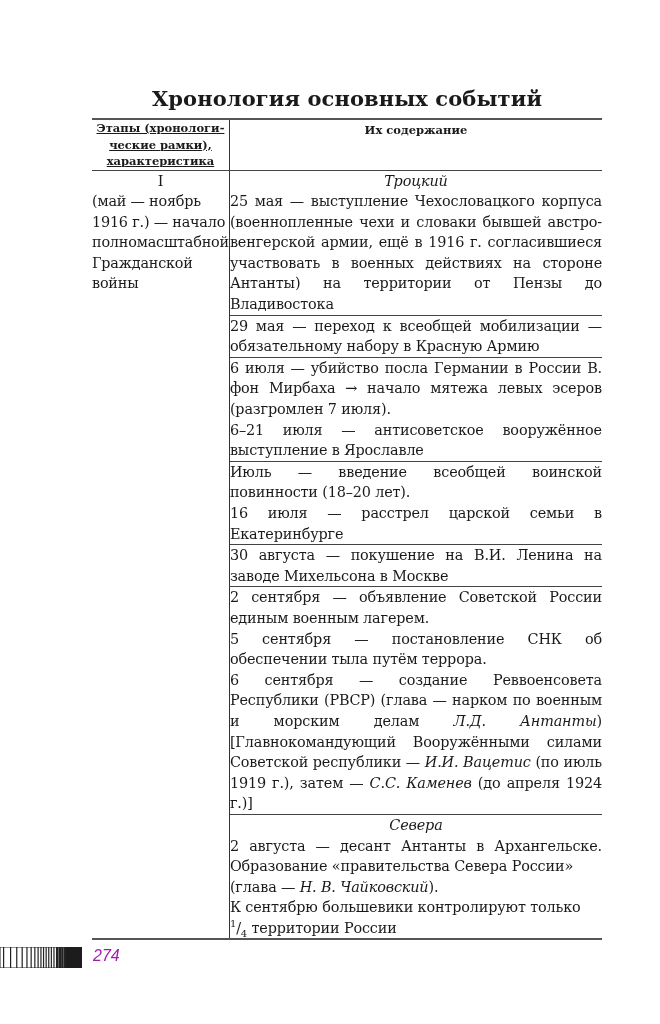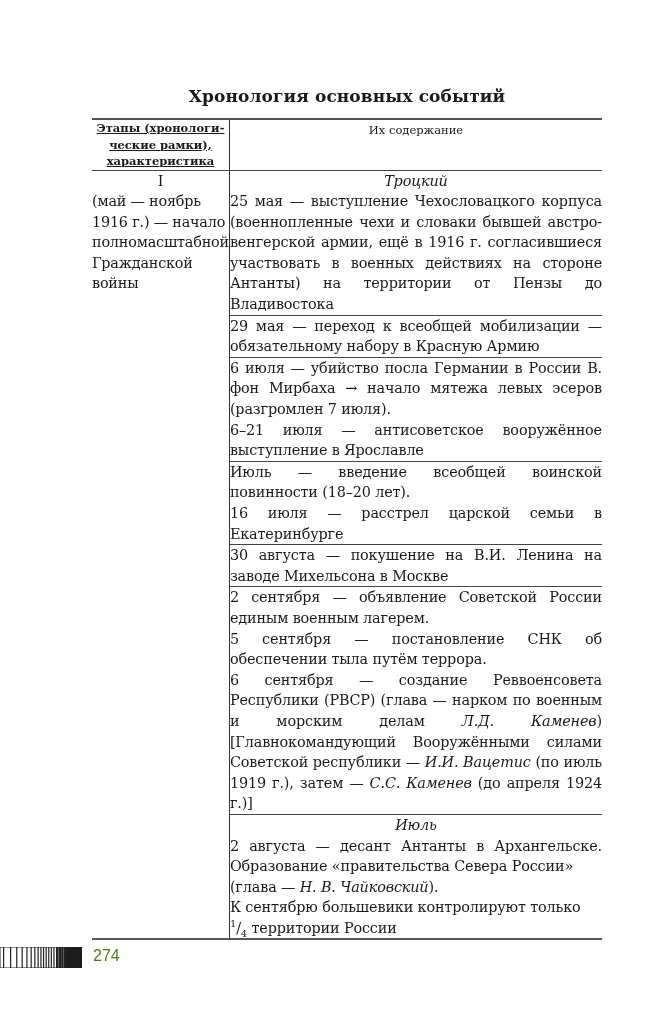--- a/index.html
+++ b/index.html
@@ -1,41 +1,41 @@
 <!DOCTYPE html>
 <html><head>
 <meta charset="utf-8">
 <style>
   html, body { margin: 0; padding: 0; background: #ffffff; }
   body { width: 660px; height: 1024px; position: relative; overflow: hidden;
          font-family: "DejaVu Serif", "Liberation Serif", serif; color: #1a1a1a; }
   .title { position: absolute; top: 86px; left: 92px; width: 510px; text-align: center;
-           font-weight: bold; font-size: 17px; letter-spacing: 0.1px; }
+           font-weight: bold; font-size: 21px; letter-spacing: 0.1px; }
   table.chrono { position: absolute; top: 118px; left: 92px; width: 510px;
                  border-collapse: collapse; font-size: 14.4px; line-height: 20.6px; }
   table.chrono td, table.chrono th { padding: 0; vertical-align: top; }
   .top-rule { border-top: 2px solid #555; }
   .bottom-rule { border-bottom: 2px solid #555; }
   th.h-left { width: 131px; border-right: 1.5px solid #333; font-size: 11.5px; line-height: 16.5px;
               font-weight: bold; text-align: center; padding: 8px 2px 9px 2px; vertical-align: middle;
               border-bottom: 1.5px solid #444; text-decoration: underline; }
-  th.h-right { font-size: 11.5px; font-weight: normal; text-align: center; vertical-align: middle;
+  th.h-right { font-size: 11.5px; font-weight: bold; text-align: center; vertical-align: middle;
                border-bottom: 1.5px solid #444; }
   td.stage { border-right: 1.5px solid #333; text-align: left; padding: 5px 4px 0 0;
              letter-spacing: -0.2px; }
   .stage-num { display: block; text-align: center; }
   td.cell { padding: 3px 0 4px 6px; text-align: justify; letter-spacing: -0.15px; }
   td.cell.sep { border-top: 1.5px solid #444; }
   .region { display: block; text-align: center; font-style: italic; }
   .line { display: block; }
   i { font-style: italic; }
   .frac sup, .frac sub { font-size: 10px; line-height: 0; }
   .pagebar { position: absolute; left: 0; top: 947px; width: 82px; height: 21px; }
   .pagenum { position: absolute; left: 93px; top: 947px; font-family: "Liberation Sans", sans-serif;
-             font-size: 16px; color: #4d7c0f; }
+             font-size: 16px; color: #a21caf; font-style: italic; }
 </style>
 </head>
 <body>
 
 <div class="title">Хронология основных событий</div>
 
 <table class="chrono">
   <tbody>
       <tr class="top-rule">
     <th class="h-left top-rule">
@@ -80,27 +80,27 @@
   <tr>
     <td class="cell sep">
       <span class="line">30 августа — покушение на В.И. Ленина на заводе Михельсона в Москве</span>
     </td>
   </tr>
 
   <tr>
     <td class="cell sep">
       <span class="line">2 сентября — объявление Советской России единым военным лагерем.</span>
       <span class="line">5 сентября — постановление СНК об обеспечении тыла путём террора.</span>
-      <span class="line"><span>6 сентября — создание Реввоенсовета Республики (РВСР) (глава — нарком по военным и морским делам </span><i>Л.Д. Каменев</i><span>) [Главнокомандующий Вооружёнными силами Советской республики — </span><i>И.И. Вацетис</i><span> (по июль 1919 г.), затем — </span><i>С.С. Каменев</i><span> (до апреля 1924 г.)]</span></span>
+      <span class="line"><span>6 сентября — создание Реввоенсовета Республики (РВСР) (глава — нарком по военным и морским делам </span><i>Л.Д. Антанты</i><span>) [Главнокомандующий Вооружёнными силами Советской республики — </span><i>И.И. Вацетис</i><span> (по июль 1919 г.), затем — </span><i>С.С. Каменев</i><span> (до апреля 1924 г.)]</span></span>
     </td>
   </tr>
 
   <tr class="bottom-rule">
     <td class="cell sep">
-      <span class="region">Июль</span>
+      <span class="region">Севера</span>
       <span class="line">2 августа — десант Антанты в Архангельске. Образование «правительства Севера России»</span>
       <span class="line"><span>(глава — </span><i>Н. В. Чайковский</i><span>).</span></span>
       <span class="line">К сентябрю большевики контролируют только</span>
       <span class="line"><span class="frac"><sup>1</sup>/<sub>4</sub></span><span> территории России</span></span>
     </td>
   </tr>
 </tbody>
   </table>
 
 <svg class="pagebar" viewBox="0 0 82 21" preserveAspectRatio="none">

